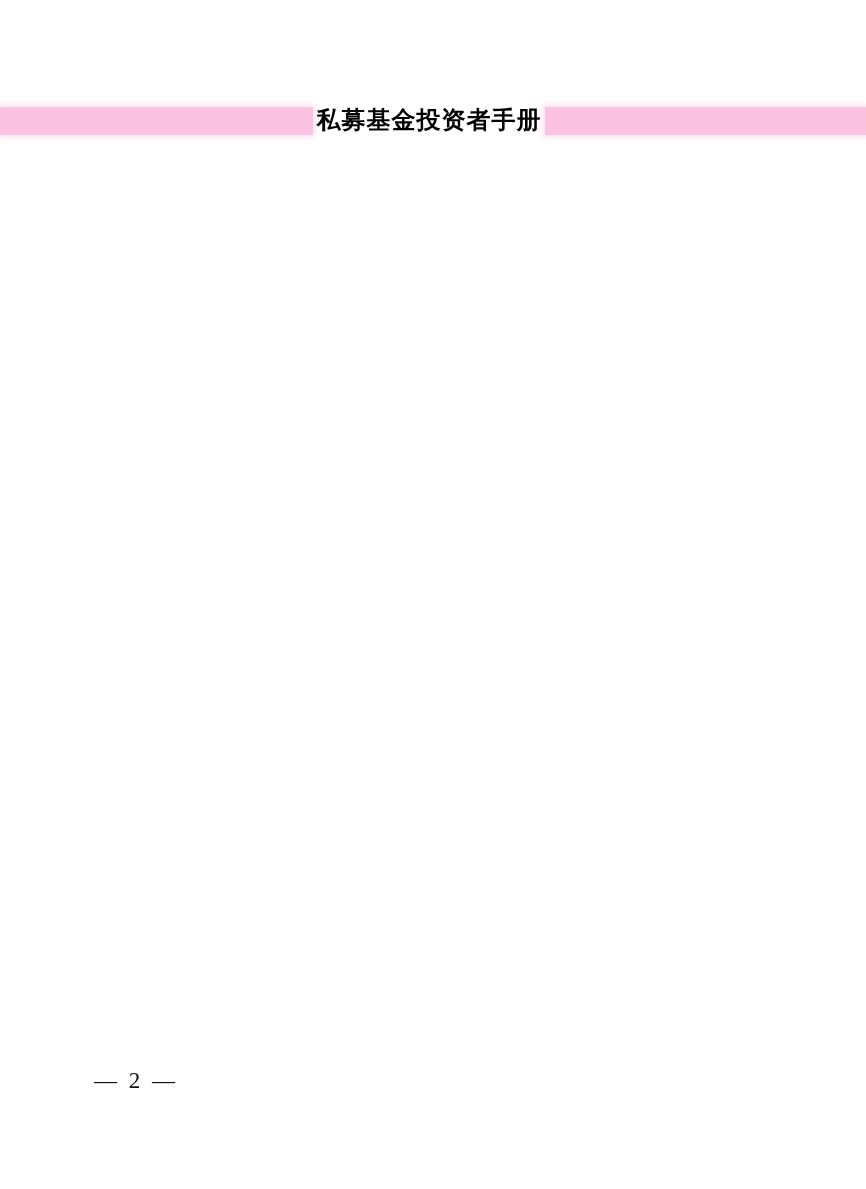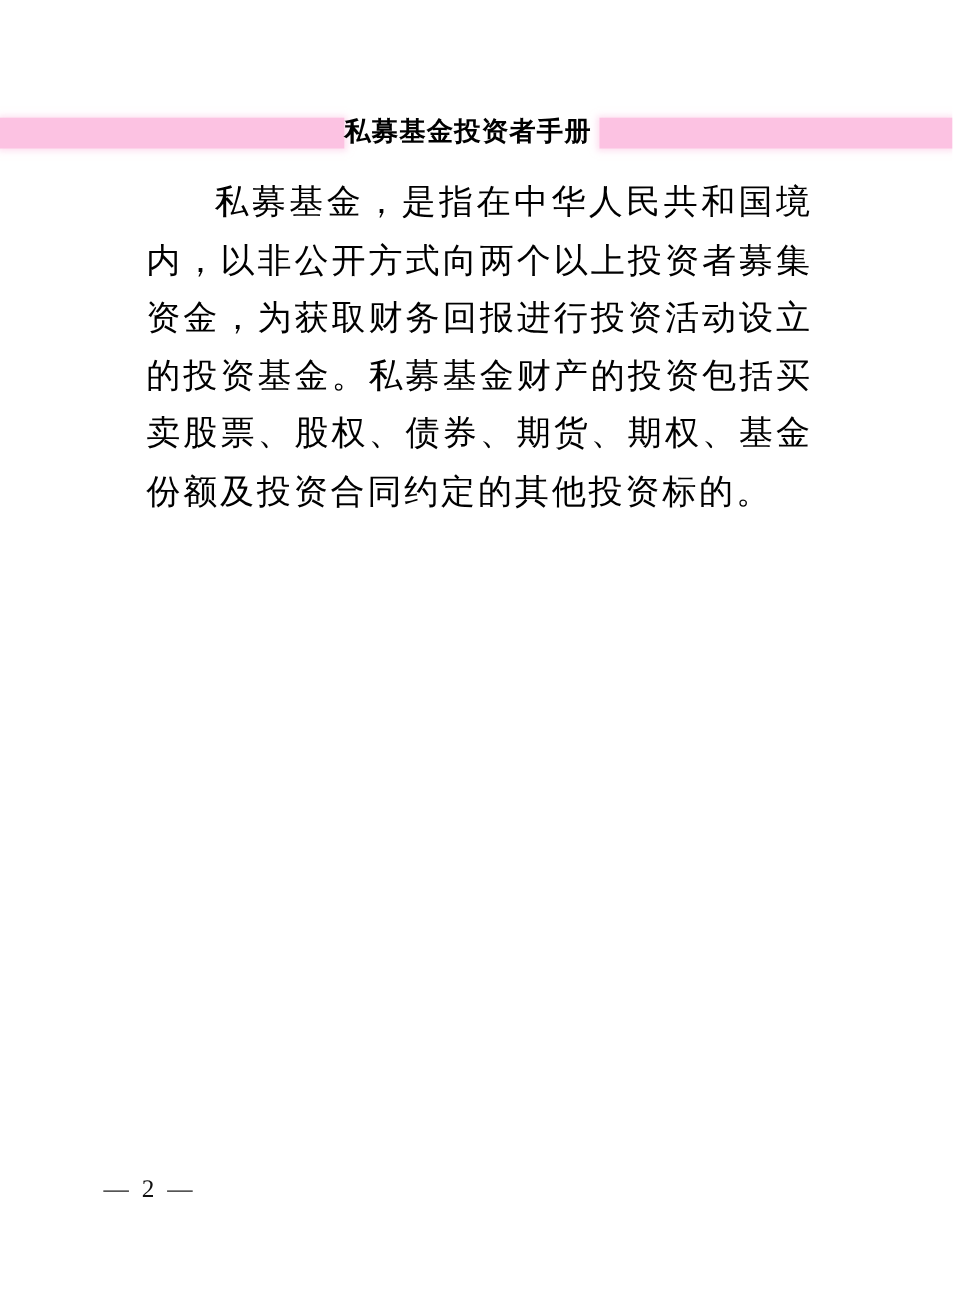--- a/index.html
+++ b/index.html
@@ -28,21 +28,21 @@
     width: 313px;
   }
   .hbar-right {
     left: 545px;
     right: 0;
   }
   .running-title {
     position: absolute;
     top: 103px;
     left: 313px;
-    width: 208px;
+    width: 232px;
     height: 34px;
     line-height: 34px;
     text-align: center;
     font-family: "Liberation Sans", sans-serif;
     font-weight: 700;
     font-size: 24px;
     letter-spacing: 1px;
     color: #000000;
     white-space: nowrap;
   }
@@ -80,18 +80,17 @@
 
 <div class="page">
 
   <div class="header">
     <div class="hbar hbar-left" style="background: rgb(252, 194, 226);"></div>
     <div class="running-title">私募基金投资者手册</div>
     <div class="hbar hbar-right" style="background: rgb(252, 194, 226);"></div>
   </div>
 
   <div class="bodytext" id="paragraphs">
-      <p>私募基金，是指在中华人民共和国境内，以非公开方式向两个以上投资者募集资金，为获取财务回报进行投资活动设立的投资基金。私募基金财产的投资包括买卖股票、股权、债券、期货、期权、基金份额及投资合同约定的其他投资标的。</p>
     </div>
 
   <div class="pagenum">— 2 —</div>
 
 </div>
 
 </body></html>

